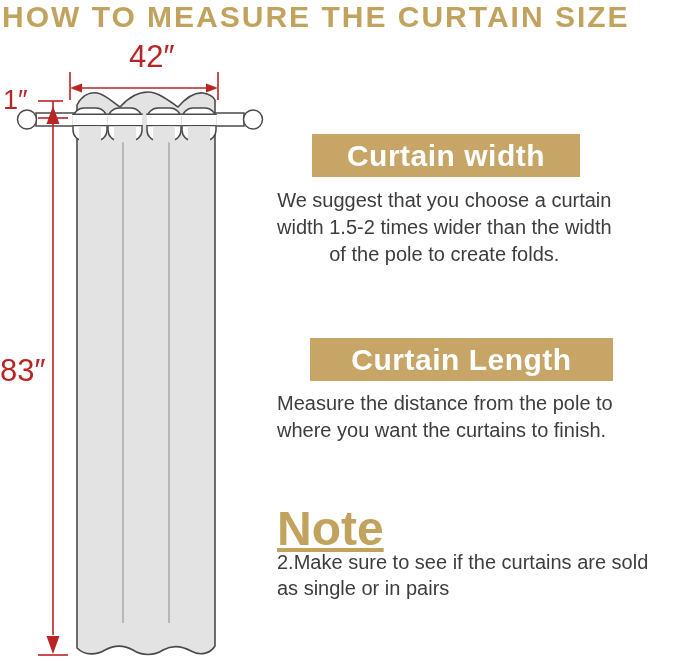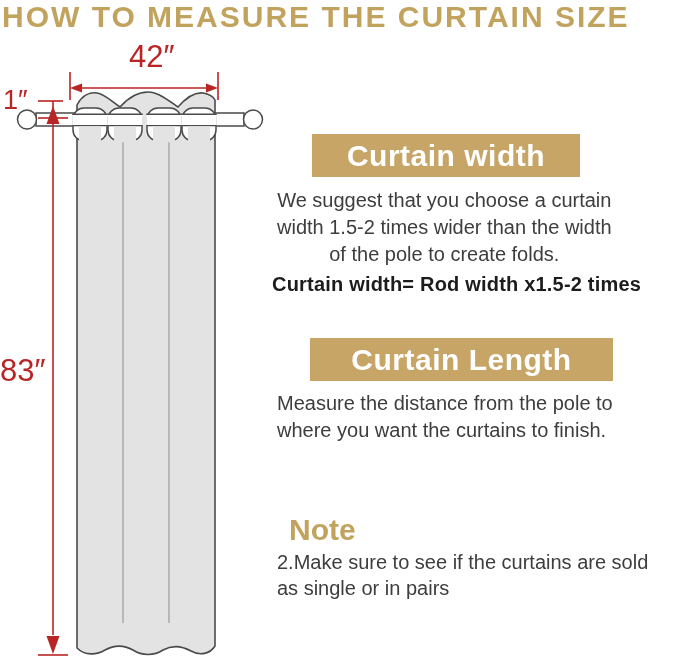--- a/index.html
+++ b/index.html
@@ -38,22 +38,22 @@
   .para .line { display:block; white-space:nowrap; }
 
   .formula {
     position:absolute; left:272px; font-size:20px; font-weight:bold;
     color:#1c1c1c; white-space:nowrap; letter-spacing:0.2px;
   }
   .formula-width  { top:273px; }
   .formula-length { top:453px; }
 
   .note-heading {
-    position:absolute; left:277px; top:501px; margin:12px;
-    font-size:30px; font-weight:bold; color:var(--title-tan, #c2a35e);
+    position:absolute; left:277px; top:501px; margin:0;
+    font-size:48px; font-weight:bold; color:var(--title-tan, #c2a35e);text-decoration:underline;
   }
   .note-body {
     position:absolute; left:277px; top:549px; font-size:20px; line-height:26px;
     color:var(--body-text, #3d3d3d);
   }
   .note-body .line { display:block; white-space:nowrap; }
 
   
   .fabric   { fill:var(--curtain-fill, #e3e3e3); stroke:var(--outline, #4a4a4a); stroke-width:1.6; stroke-linejoin:round; }
   .outline-shape { fill:#ffffff; stroke:var(--outline, #4a4a4a); stroke-width:1.5; }
@@ -146,21 +146,20 @@
   <span class="dim-label dim-42">42″</span>
   <span class="dim-label dim-1">1″</span>
   <span class="dim-label dim-83">83″</span>
 
   <div class="tan-box box-width">Curtain width</div>
   <div class="para para-width">
     <span class="line">We suggest that you choose a curtain</span>
     <span class="line">width 1.5-2 times wider than the width</span>
     <span class="line">of the pole to create folds.</span>
   </div>
-  <div class="formula formula-width">Curtain width= Rod width x1.5-2 times</div>
 
   <div class="tan-box box-length">Curtain Length</div>
   <div class="para para-length">
     <span class="line">Measure the distance from the pole to</span>
     <span class="line">where you want the curtains to finish.</span>
   </div>
 
   <h2 class="note-heading">Note</h2>
   <div class="note-body">
     <span class="line">2.Make sure to see if the curtains are sold</span>

